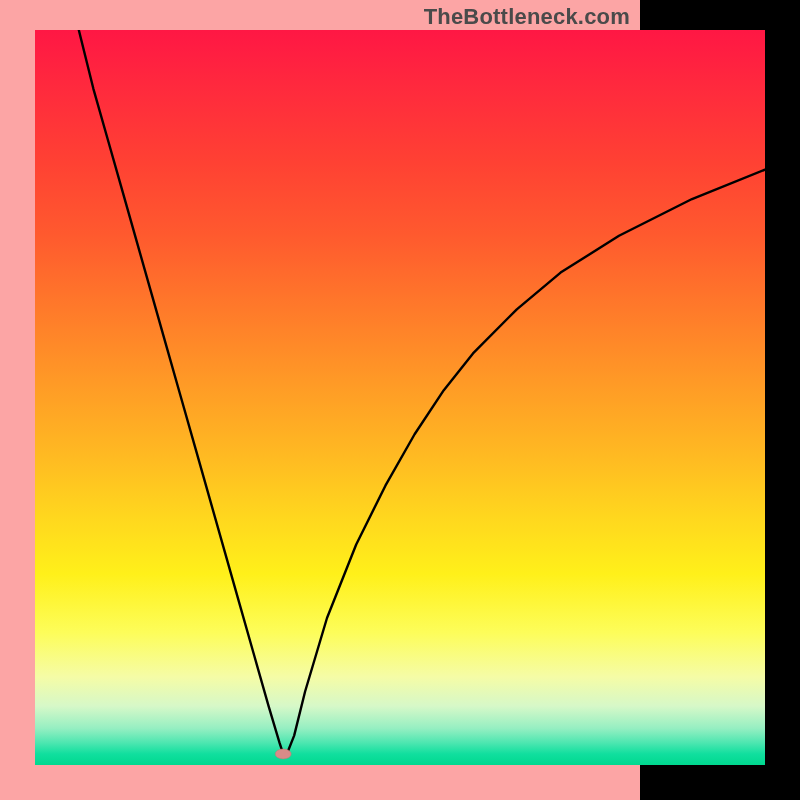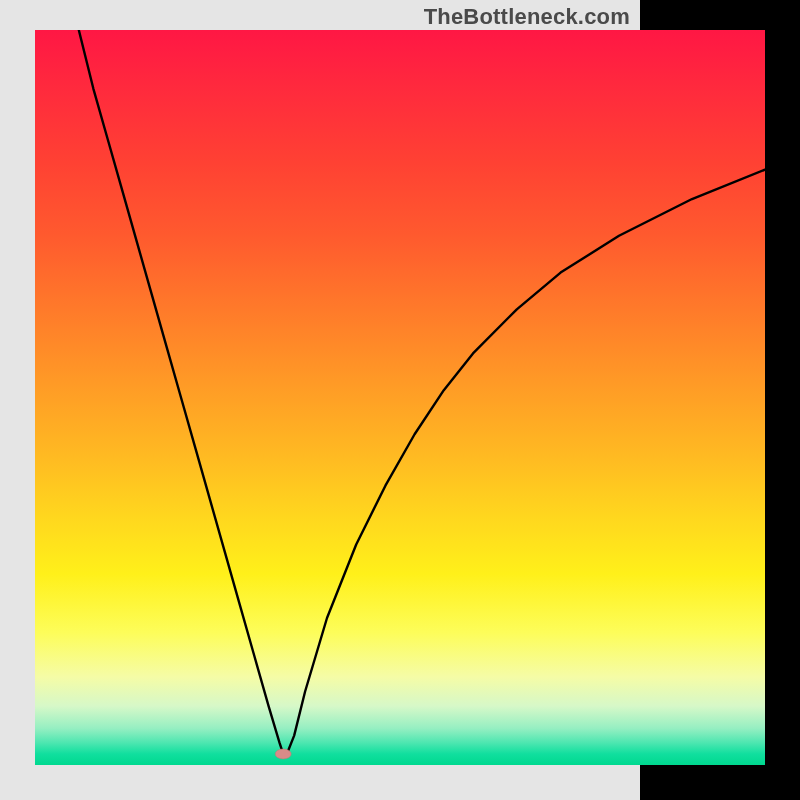--- a/index.html
+++ b/index.html
@@ -8,21 +8,21 @@
     width: 800px;
     height: 800px;
     background: #000;
     overflow: hidden;
     font-family: Arial, Helvetica, sans-serif;
   }
   .frame {
     position: relative;
     width: 640px;
     height: 800px;
-    background: #e5e5e5;
+    background: #fca5a5;
   }
   .watermark {
     position: absolute;
     top: 4px;
     right: 10px;
     color: #4a4a4a;
     font-size: 22px;
     font-weight: 600;
     letter-spacing: 0.2px;
     z-index: 10;

